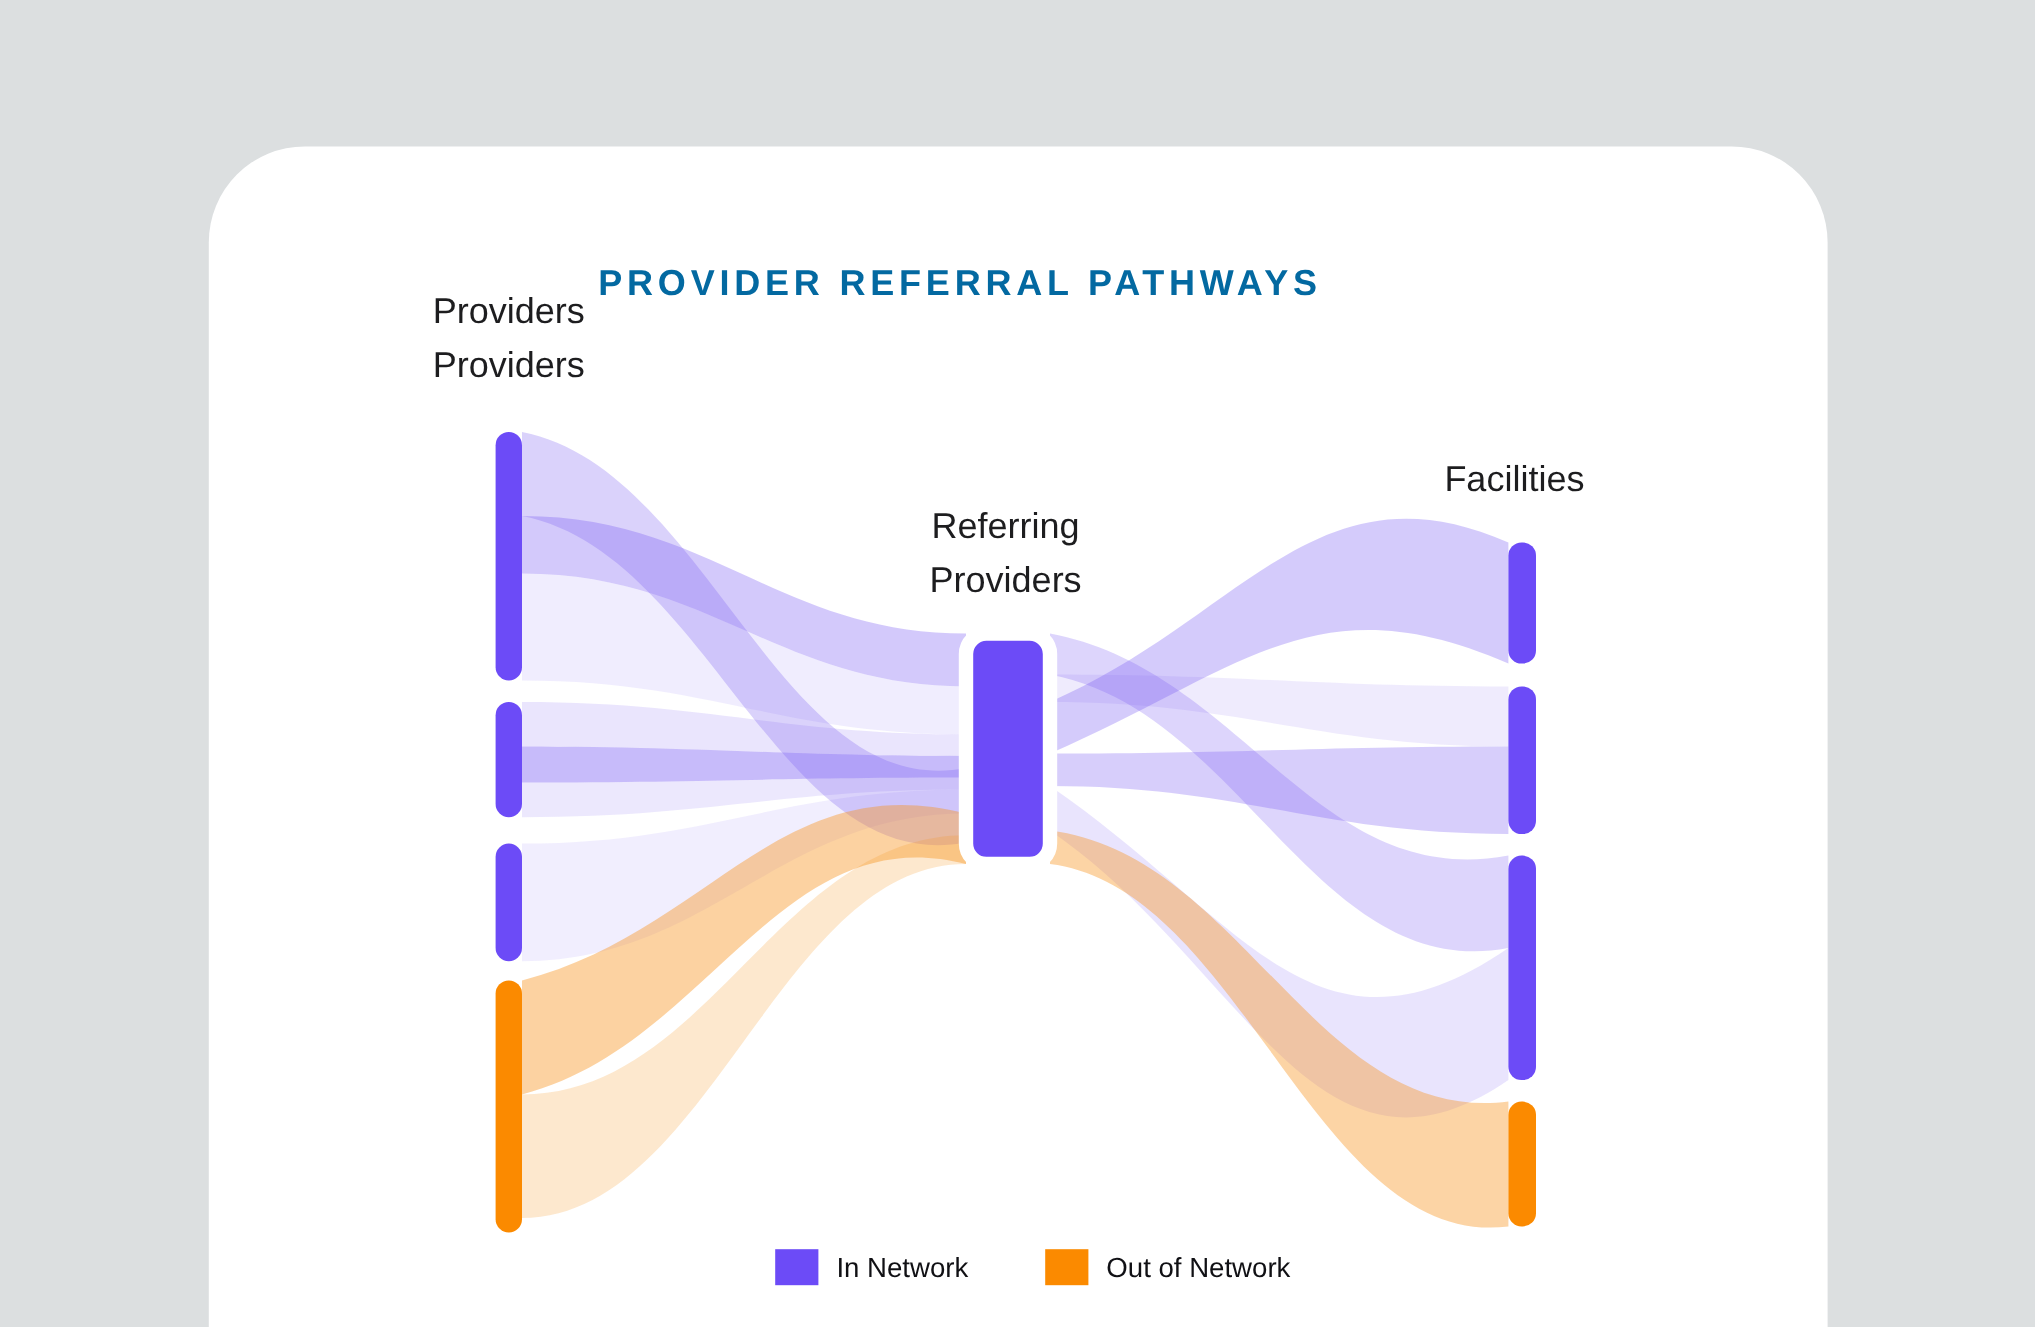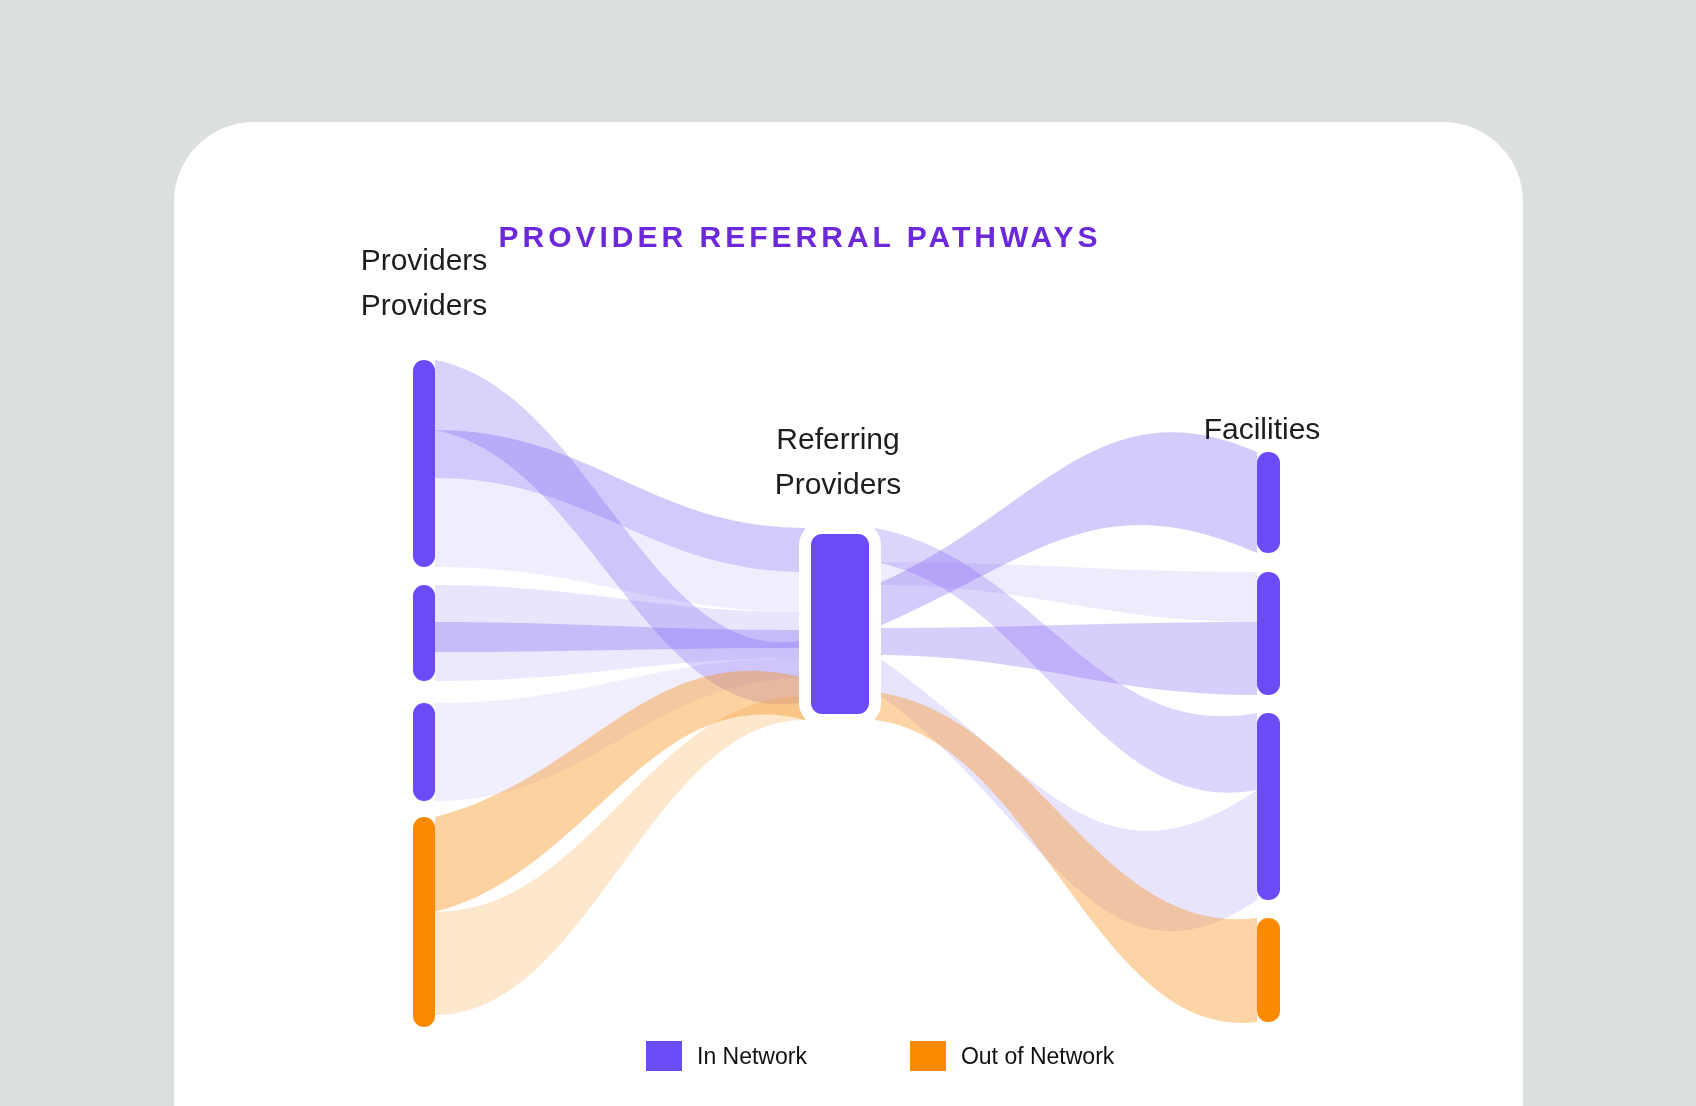--- a/index.html
+++ b/index.html
@@ -32,26 +32,26 @@
     position: absolute;
     transform: translateX(-50%);
     text-align: center;
     font-size: 30px;
     color: #1d1d1f;
     line-height: 45px;
     white-space: nowrap;
   }
   .col-label-referring { left: 424px; top: 237px; }
   .col-label-rendering { left: 838px; top: 416px; }
-  .col-label-facilities { left: 1262px; top: 406px; }
+  .col-label-facilities { left: 1262px; top: 377px; }
   .legend {
     position: absolute;
     left: 646px; top: 1041px;
     display: flex;
-    gap: 103px;
+    gap: 64px;
   }
   .legend-item {
     display: flex;
     align-items: center;
     gap: 15px;
     font-size: 23px;
     color: #101014;
   }
   .legend-swatch { width: 36px; height: 30px; }
 </style>
@@ -125,21 +125,21 @@
     <rect x="413" y="585" width="22" height="96" rx="11" fill="#6c4bf7"></rect>
     <rect x="413" y="703" width="22" height="98" rx="11" fill="#6c4bf7"></rect>
     <rect x="413" y="817" width="22" height="210" rx="11" fill="#fb8a00"></rect>
     <rect x="805" y="528" width="70" height="192" rx="17" fill="#6c4bf7" stroke="#ffffff" stroke-width="12"></rect>
     <rect x="1257" y="452" width="23" height="101" rx="11" fill="#6c4bf7"></rect>
     <rect x="1257" y="572" width="23" height="123" rx="11" fill="#6c4bf7"></rect>
     <rect x="1257" y="713" width="23" height="187" rx="11" fill="#6c4bf7"></rect>
     <rect x="1257" y="918" width="23" height="104" rx="11" fill="#fb8a00"></rect>
   </svg>
 
-<div class="chart-title" style="color: #6d28d9;">PROVIDER REFERRAL PATHWAYS</div>
+<div class="chart-title" style="color: #0369a1;">PROVIDER REFERRAL PATHWAYS</div>
 
 <div class="col-label col-label-referring">
   <div>Providers</div>
   <div>Providers</div>
 </div>
 
 <div class="col-label col-label-rendering">
   <div>Referring</div>
   <div>Providers</div>
 </div>

